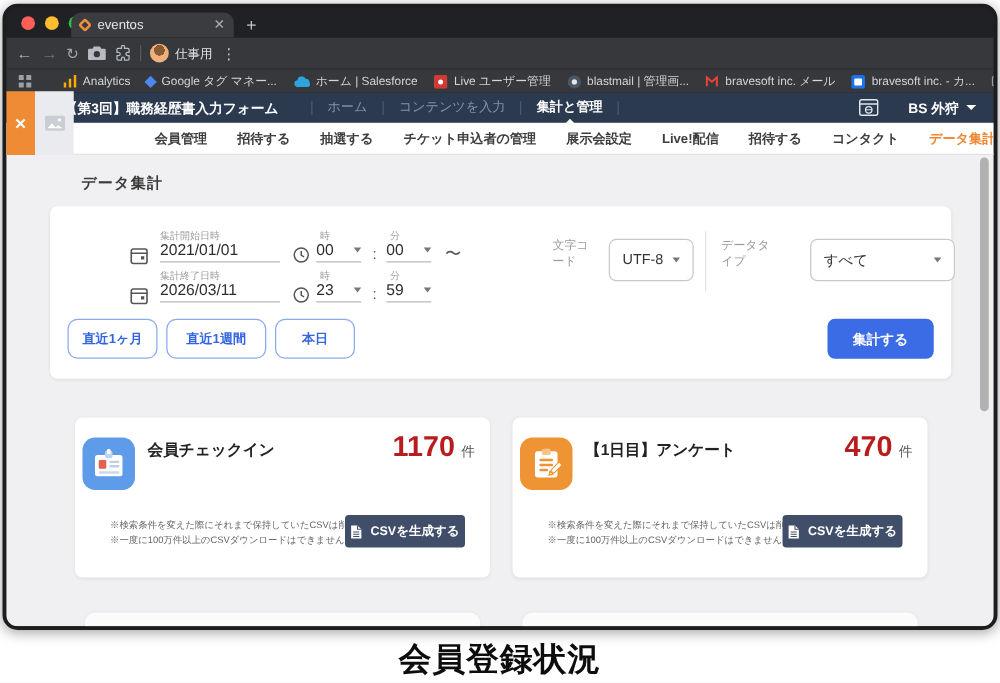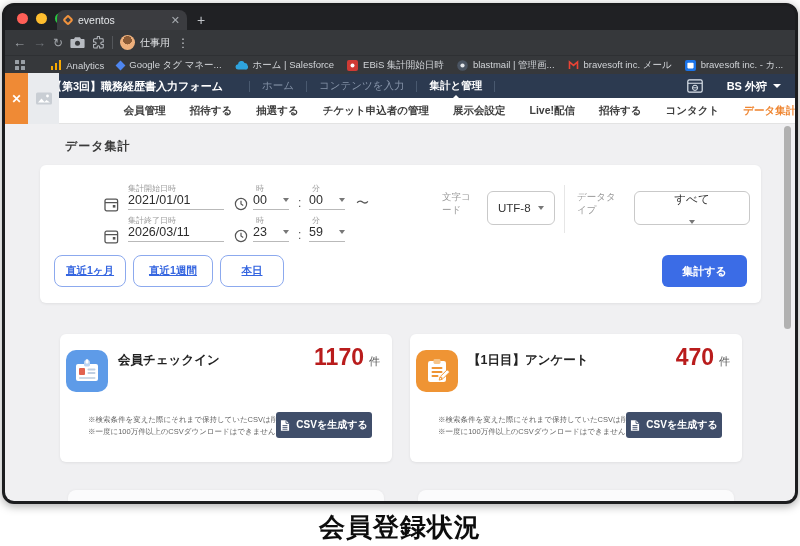--- a/index.html
+++ b/index.html
@@ -88,21 +88,21 @@
   .tilde { position:absolute; font-size:13px; color:#555; }
   .icon-abs { position:absolute; }
 
   .sel-label { position:absolute; font-size:9.5px; color:#9a9a9a; line-height:1.35; }
   .selectbox { position:absolute; height:34px; border:1px solid #c9c9c9; border-radius:6px; background:#fff;
     display:flex; align-items:center; justify-content:space-between; padding:0 10px; }
   .selectbox .val { font-size:11.5px; color:#333; }
   .pdiv { position:absolute; width:1px; background:#e6e6e6; }
 
   .quickbtn { position:absolute; top:90px; height:32px; border:1.5px solid #8ca9ee; border-radius:8px; background:#fff;
-    color:#3465e0; font-size:10.5px; font-weight:bold; display:flex; align-items:center; justify-content:center;text-decoration:underline; }
+    color:#3465e0; font-size:10.5px; font-weight:bold; display:flex; align-items:center; justify-content:center; }
   .submitbtn { position:absolute; top:90px; height:32px; background:#3b6ce6; border-radius:6px; color:#fff;
     font-size:11px; font-weight:bold; display:flex; align-items:center; justify-content:center; }
 
   .card { position:absolute; top:210px; width:332px; height:128px; background:#fff; border-radius:6px;
     box-shadow:0 1px 3px rgba(0,0,0,.07); }
   .card-icon { position:absolute; left:6px; top:16px; width:42px; height:42px; border-radius:10px;
     display:flex; align-items:center; justify-content:center; }
   .card-icon.blue { background:#5e9be8; } .card-icon.orange { background:#ef9434; }
   .card-title { position:absolute; left:58px; top:18px; font-size:12.5px; font-weight:bold; color:#222; white-space:nowrap; }
   .card-count { position:absolute; right:12px; top:10px; display:flex; align-items:baseline; gap:5px; }
@@ -184,21 +184,21 @@
         <svg width="13" height="9" viewBox="0 0 13 9">
           <path d="M3.4 8.6a2.7 2.7 0 01-.4-5.4A3.4 3.4 0 019.5 2a2.6 2.6 0 013 2.6 2.4 2.4 0 01-2.1 4z" fill="#2ea3dd"></path>
         </svg>
         <span class="bm-label">ホーム | Salesforce</span>
       </span>
       <span class="bm">
         <svg width="11" height="11" viewBox="0 0 11 11">
           <rect width="11" height="11" rx="2" fill="#cf3a34"></rect>
             <circle cx="5.5" cy="5.5" r="2" fill="#fff"></circle>
         </svg>
-        <span class="bm-label">EBiS 集計開始日時</span>
+        <span class="bm-label">Live ユーザー管理</span>
       </span>
       <span class="bm">
         <svg width="11" height="11" viewBox="0 0 11 11">
           <circle cx="5.5" cy="5.5" r="5.3" fill="#4b5563"></circle>
             <circle cx="5.5" cy="5.5" r="2.1" fill="#e5e7eb"></circle>
         </svg>
         <span class="bm-label">blastmail | 管理画...</span>
       </span>
       <span class="bm">
         <svg width="11" height="10" viewBox="0 0 10 10">
@@ -330,21 +330,21 @@
             <span class="caret"></span>
         </div>
 
         <span class="sel-label" style="left:402px; top:26px; width:38px;">文字コード</span>
         <div class="selectbox" style="left:447px; top:26px; width:68px;">
           <span class="val">UTF-8</span>
             <span class="caret"></span>
         </div>
         <div class="pdiv" style="left:524px; top:20px; height:48px;"></div>
         <span class="sel-label" style="left:537px; top:26px; width:44px;">データタイプ</span>
-        <div class="selectbox" style="left:594px; top:26px; width:116px;flex-direction:column;">
+        <div class="selectbox" style="left:608px; top:26px; width:116px;">
           <span class="val">すべて</span>
             <span class="caret"></span>
         </div>
 
         <div class="quickbtn" style="left:14px; width:72px;">直近1ヶ月</div>
         <div class="quickbtn" style="left:93px; width:80px;">直近1週間</div>
         <div class="quickbtn" style="left:180px; width:64px;">本日</div>
         <div class="submitbtn" style="left:622px; width:85px;">集計する</div>
       </div>
 

